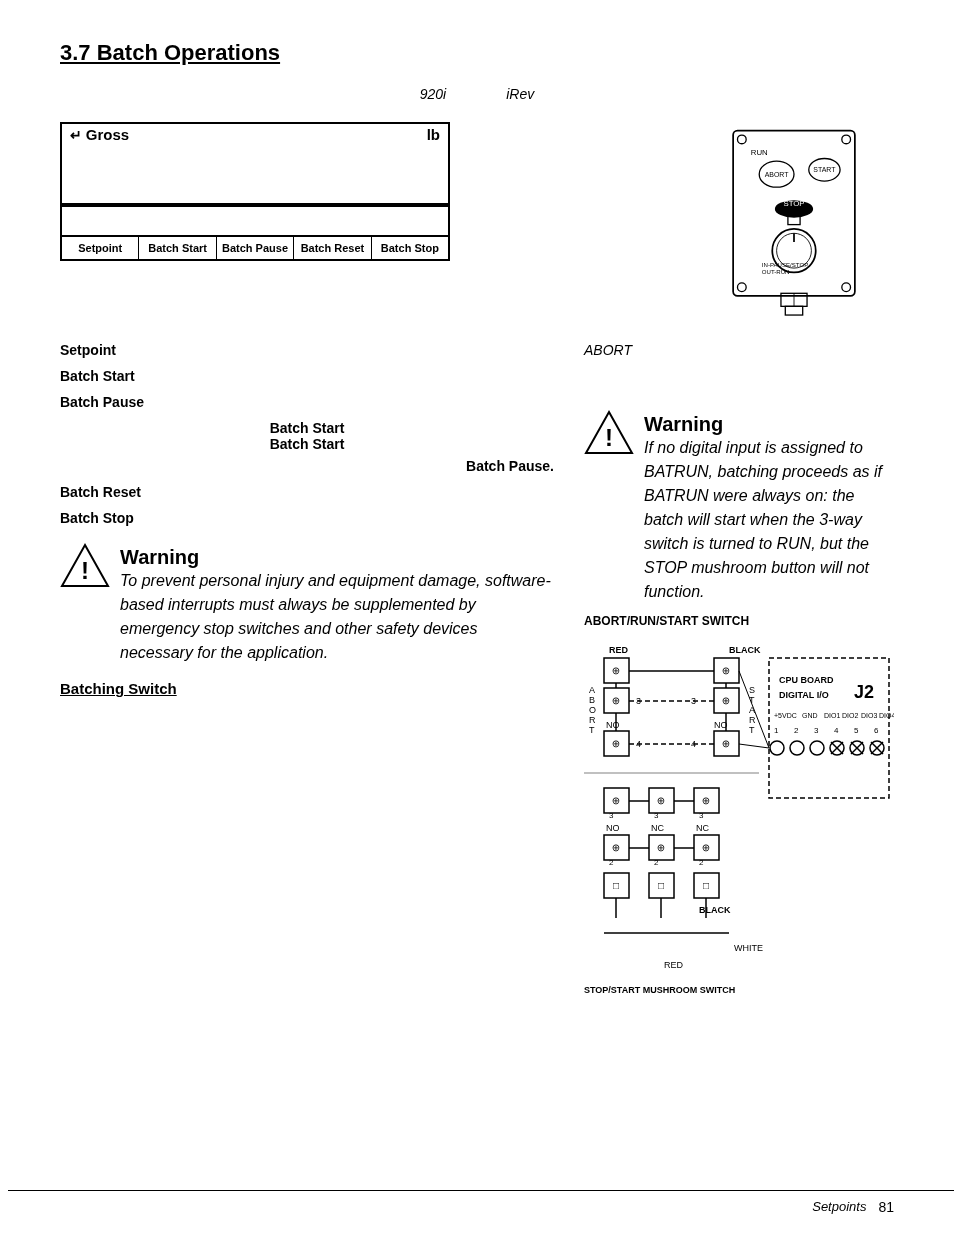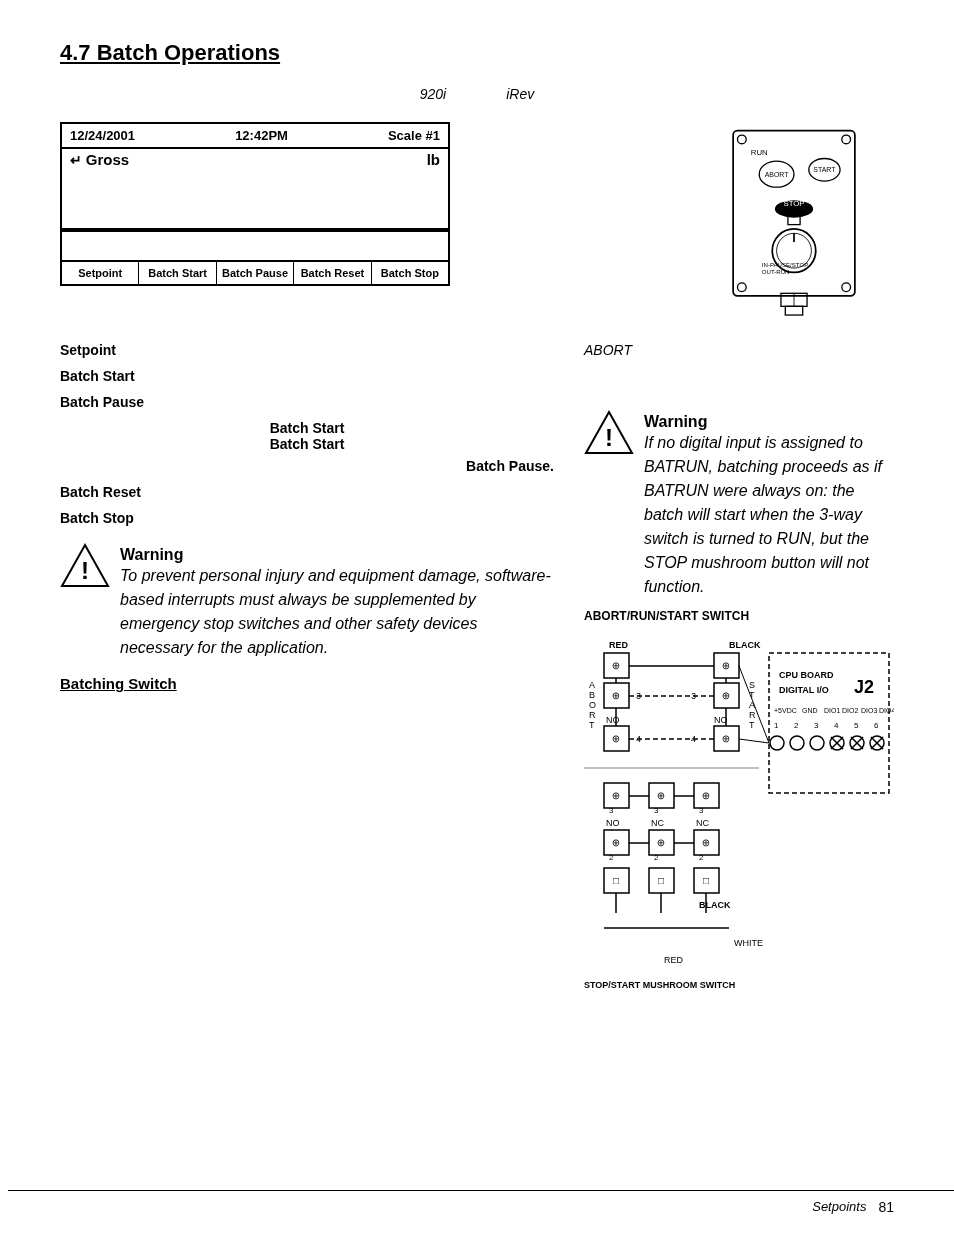--- a/index.html
+++ b/index.html
@@ -178,21 +178,21 @@
 
     
     .warning-box {
       display: flex;
       align-items: flex-start;
       gap: 10px;
       margin: 10px 0;
     }
 
     .warning-label {
-      font-size: 16px;
+      font-size: 20px;
       font-weight: bold;
       margin-top: 5px;
     }
 
     .warning-text {
       font-size: 16px;
       font-style: italic;
       line-height: 1.5;
       flex: 1;
     }
@@ -266,36 +266,31 @@
     .batch-pause-bold {
       font-weight: bold;
     }
 
   </style>
 </head>
 <body>
 
 <div class="page">
 
-  <div class="section-title">4.7   Batch Operations</div>
+  <div class="section-title">3.7   Batch Operations</div>
 
   <div class="subtitle-row">
     <span class="subtitle-text">920i</span>
     <span class="subtitle-text">iRev</span>
   </div>
 
   <div class="main-content">
     <div class="left-col">
 
       <div class="display-panel">
-        <div class="display-header">
-          <span>12/24/2001</span>
-          <span>12:42PM</span>
-          <span>Scale #1</span>
-        </div>
         <div class="display-gross-row">
           <div class="gross-label">
             <span class="arrow-icon">↵</span>
             <span>Gross</span>
           </div>
           <span>lb</span>
         </div>
         <div class="display-middle"></div>
         <div style="border-top:2px solid #000; height:30px;"></div>
         <div class="display-buttons" style="border-top:2px solid #000;">

